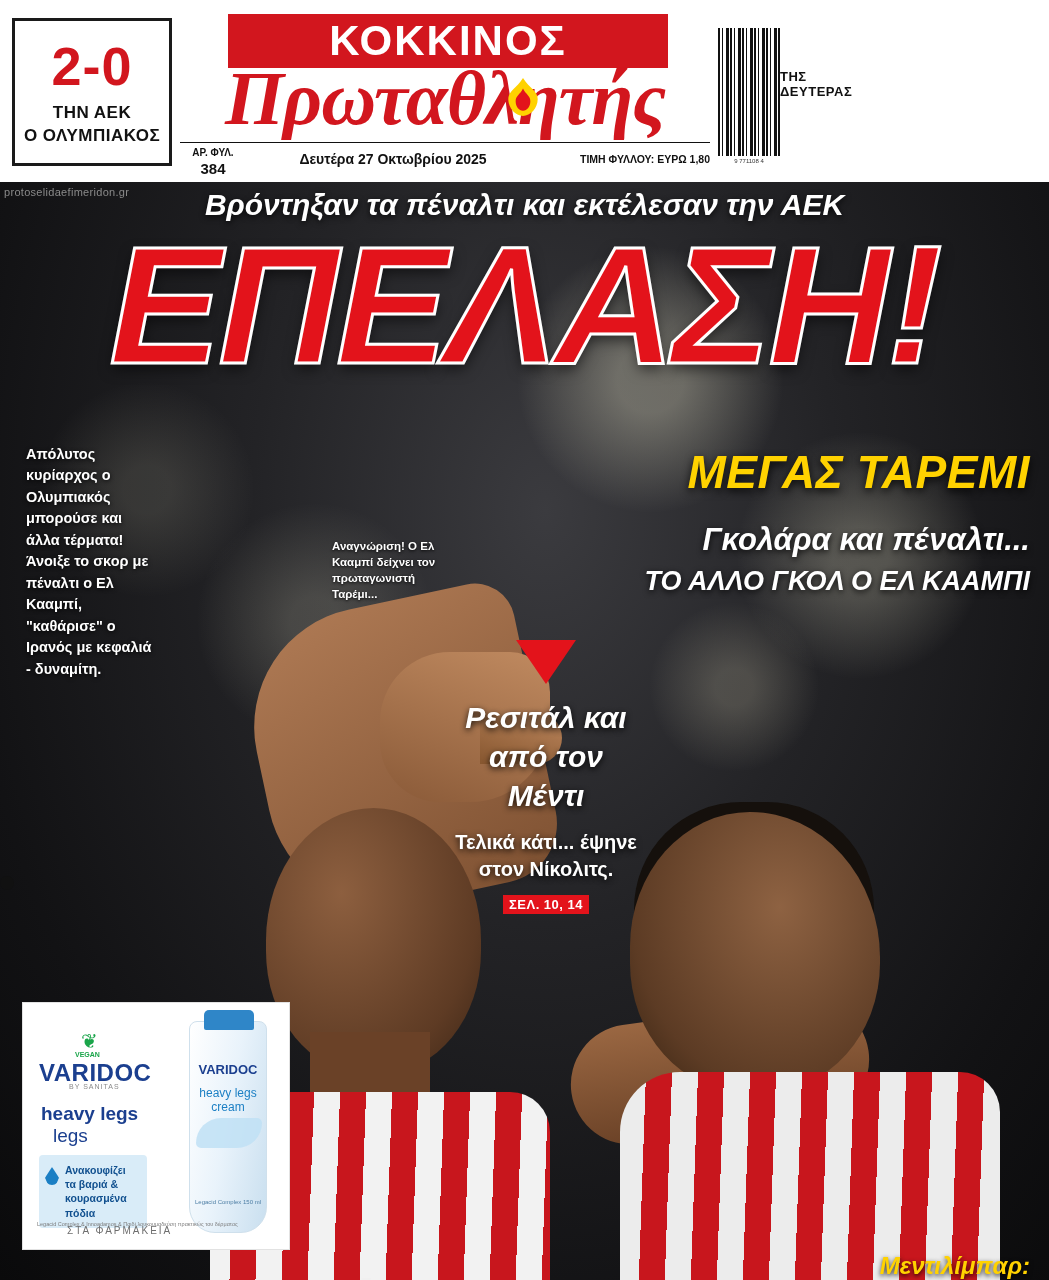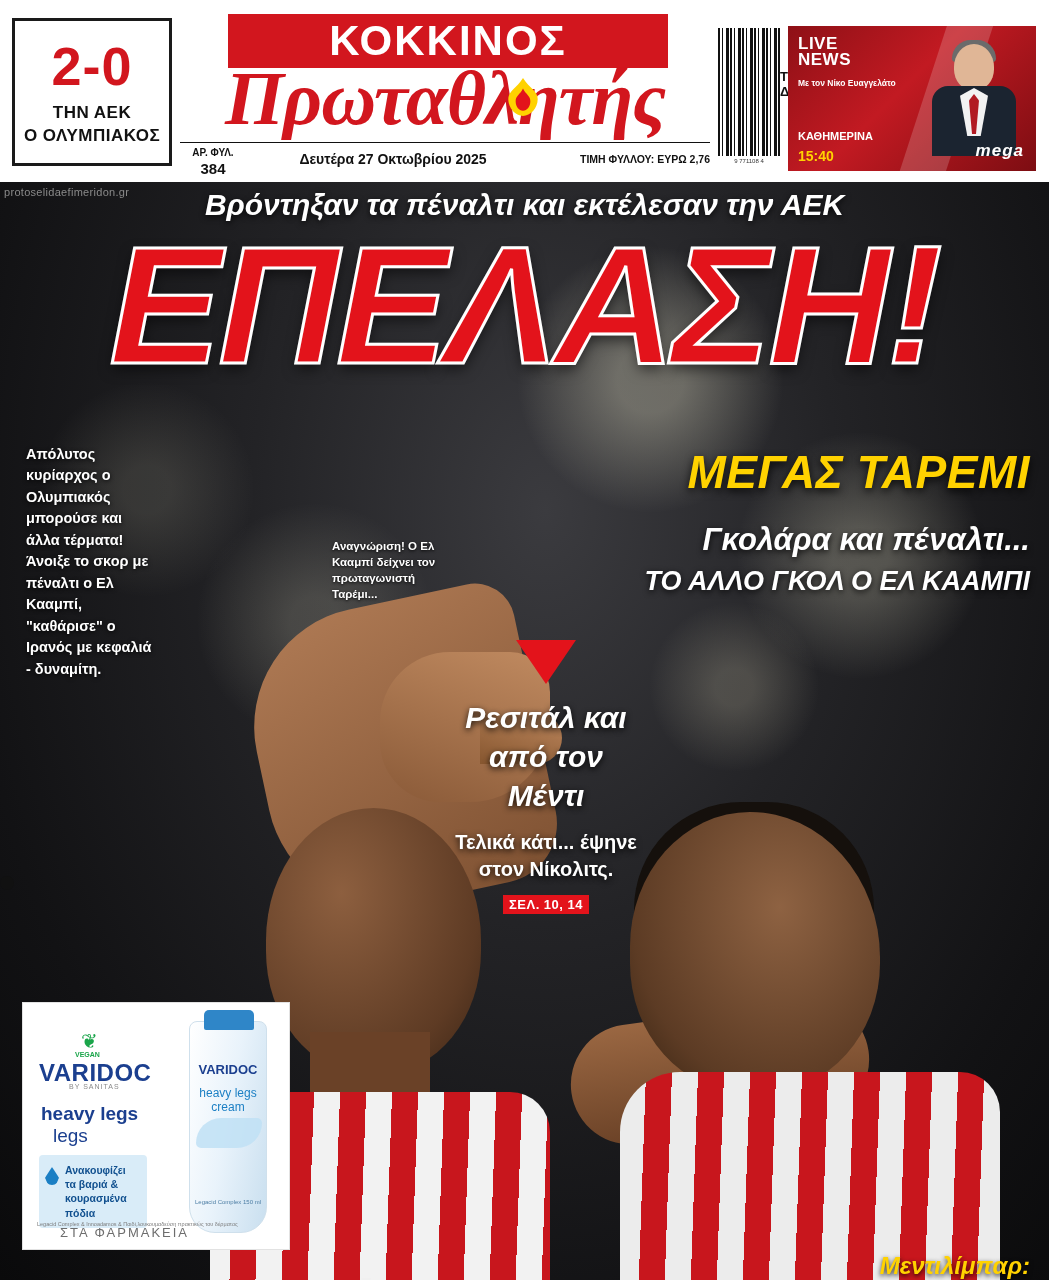--- a/index.html
+++ b/index.html
@@ -595,23 +595,23 @@
   .ad .drop {
     position: absolute;
     left: 22px; top: 164px;
     width: 14px; height: 18px;
     background: #1b7fc4;
     border-radius: 50% 50% 50% 50% / 62% 62% 38% 38%;
     clip-path: polygon(50% 0, 100% 60%, 78% 100%, 22% 100%, 0 60%);
   }
   .ad .pharm {
     position: absolute;
-    left: 37px; top: 222px;
+    left: 44px; top: 222px;
     color: #6d6d6d;
-    font-size: 13px;
+    font-size: 10px;
     letter-spacing: 2px;
   }
   .ad .tube {
     position: absolute;
     right: 22px; top: 18px;
     width: 78px; height: 212px;
     background: linear-gradient(100deg, #ffffff 0%, #e9f3fb 48%, #c9dfef 100%);
     border-radius: 8px 8px 26px 26px;
     border: 1px solid #cfe0ec;
     box-sizing: border-box;
@@ -700,46 +700,28 @@
       </svg>
       <div class="tis-defteras">ΤΗΣ ΔΕΥΤΕΡΑΣ</div>
     </div>
 
     <div class="issue-line">
       <div class="issue-no">
         <span>ΑΡ. ΦΥΛ.</span>
         <span class="num">384</span>
       </div>
       <div class="issue-date">Δευτέρα 27 Οκτωβρίου 2025</div>
-      <div class="issue-price">ΤΙΜΗ ΦΥΛΛΟΥ: ΕΥΡΩ 2,76</div>
+      <div class="issue-price">ΤΙΜΗ ΦΥΛΛΟΥ: ΕΥΡΩ 1,80</div>
     </div>
 
     <div class="barcode">
       <div class="bars"></div>
       <div class="bc-label">9 771108 4</div>
     </div>
 
-    <div class="tv-ad">
-      <div class="slash"></div>
-      <div class="anchor">
-        <div class="hair"></div>
-        <div class="head"></div>
-        <div class="body"></div>
-        <div class="shirt"></div>
-        <div class="tie"></div>
-      </div>
-      <div class="live">
-        <div>LIVE</div>
-        <div>NEWS</div>
-      </div>
-      <div class="with">Με τον Νίκο Ευαγγελάτο</div>
-      <div class="daily">ΚΑΘΗΜΕΡΙΝΑ</div>
-      <div class="time">15:40</div>
-      <div class="mega">mega</div>
-    </div>
   </div>
 
   <div class="watermark">protoselidaefimeridon.gr</div>
 
   <div class="photo">
     <div class="stadium-lights"></div>
 
     <div class="player-a">
       <div class="arm"></div>
       <div class="hand"></div>

